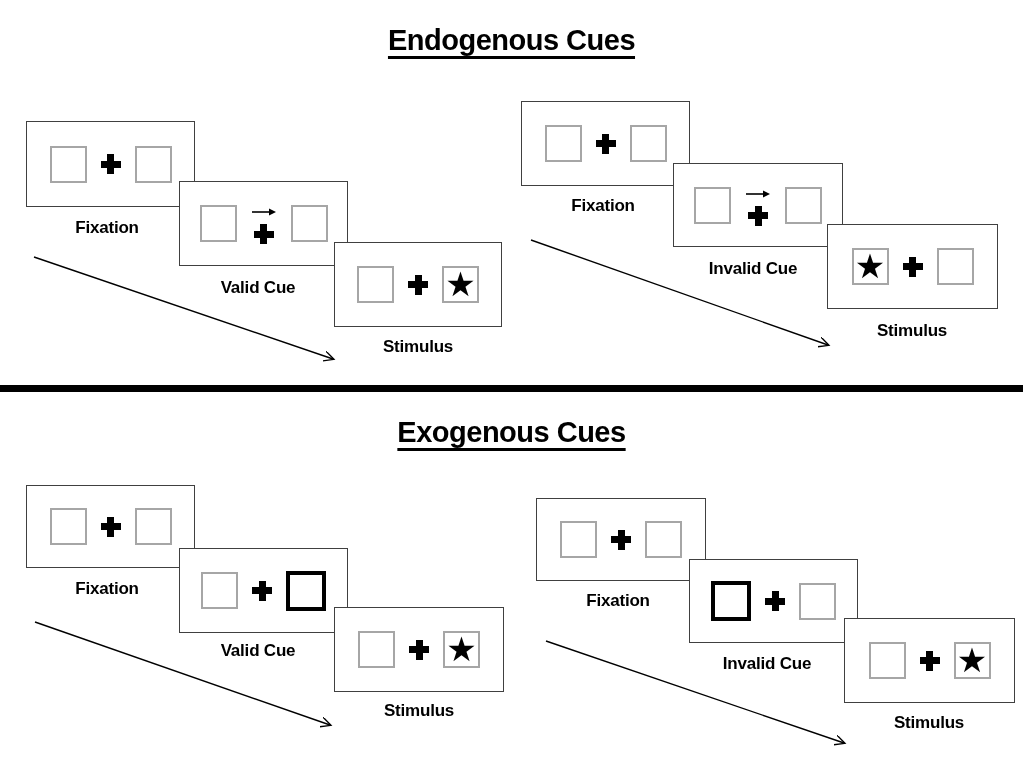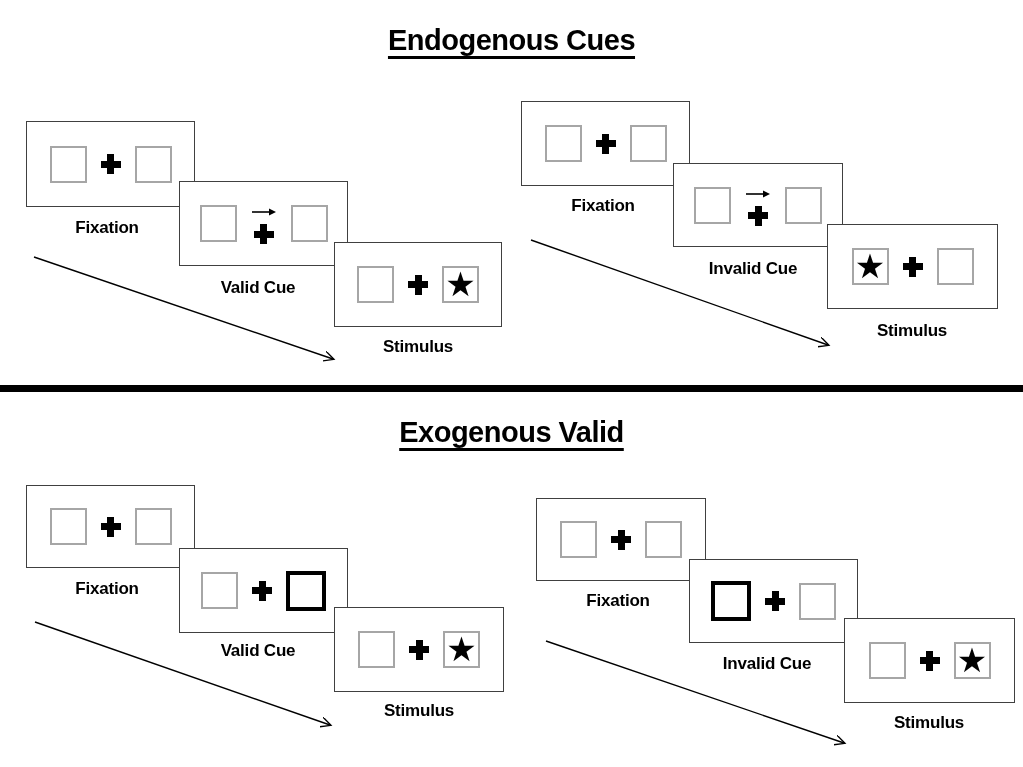--- a/index.html
+++ b/index.html
@@ -26,21 +26,21 @@
 </style>
 </head>
 <body>
 
 <div class="canvas">
 
   <div class="section-title" style="top:24px">Endogenous Cues</div>
 
   <div class="divider" style="top:385px"></div>
 
-  <div class="section-title" style="top:416px">Exogenous Valid</div>
+  <div class="section-title" style="top:416px">Exogenous Cues</div>
 
   <svg id="arrow-layer" width="1023" height="767" viewBox="0 0 1023 767">
     <defs>
       <marker id="ah" markerWidth="16" markerHeight="14" refX="9" refY="5" orient="auto" markerUnits="userSpaceOnUse">
         <path d="M0,0 L10,5 L0,10" fill="none" stroke="#000" stroke-width="1.4"></path>
       </marker>
     </defs>
   <line x1="34" y1="257" x2="333" y2="359" stroke="#000" stroke-width="1.4" marker-end="url(#ah)"></line>
       <line x1="531" y1="240" x2="828" y2="345" stroke="#000" stroke-width="1.4" marker-end="url(#ah)"></line>
       <line x1="35" y1="622" x2="330" y2="725" stroke="#000" stroke-width="1.4" marker-end="url(#ah)"></line>

